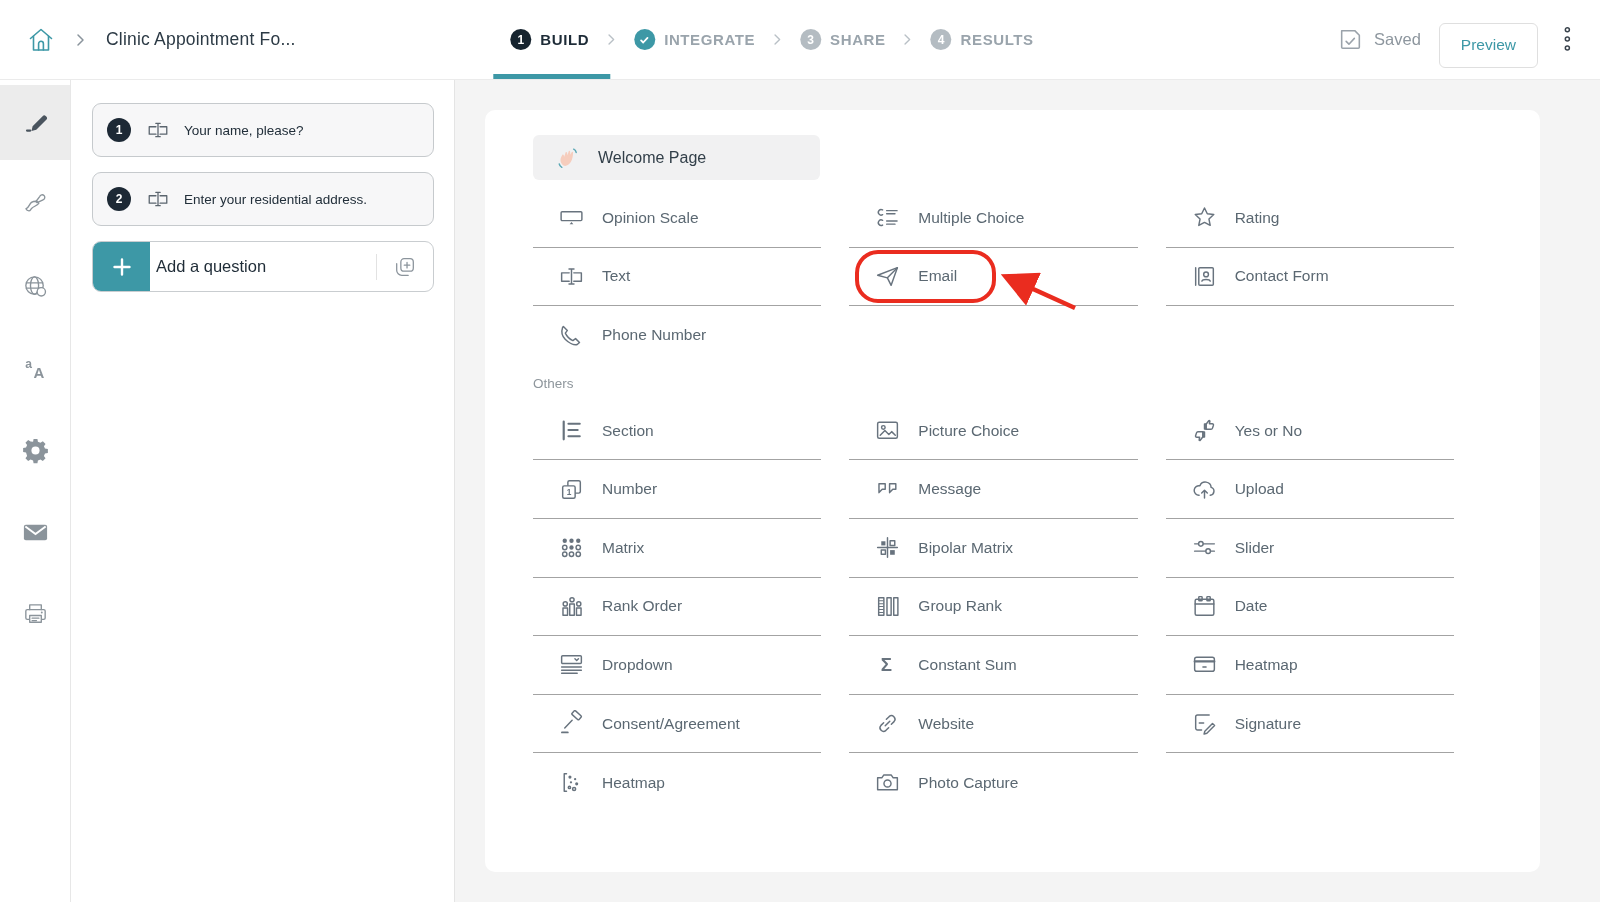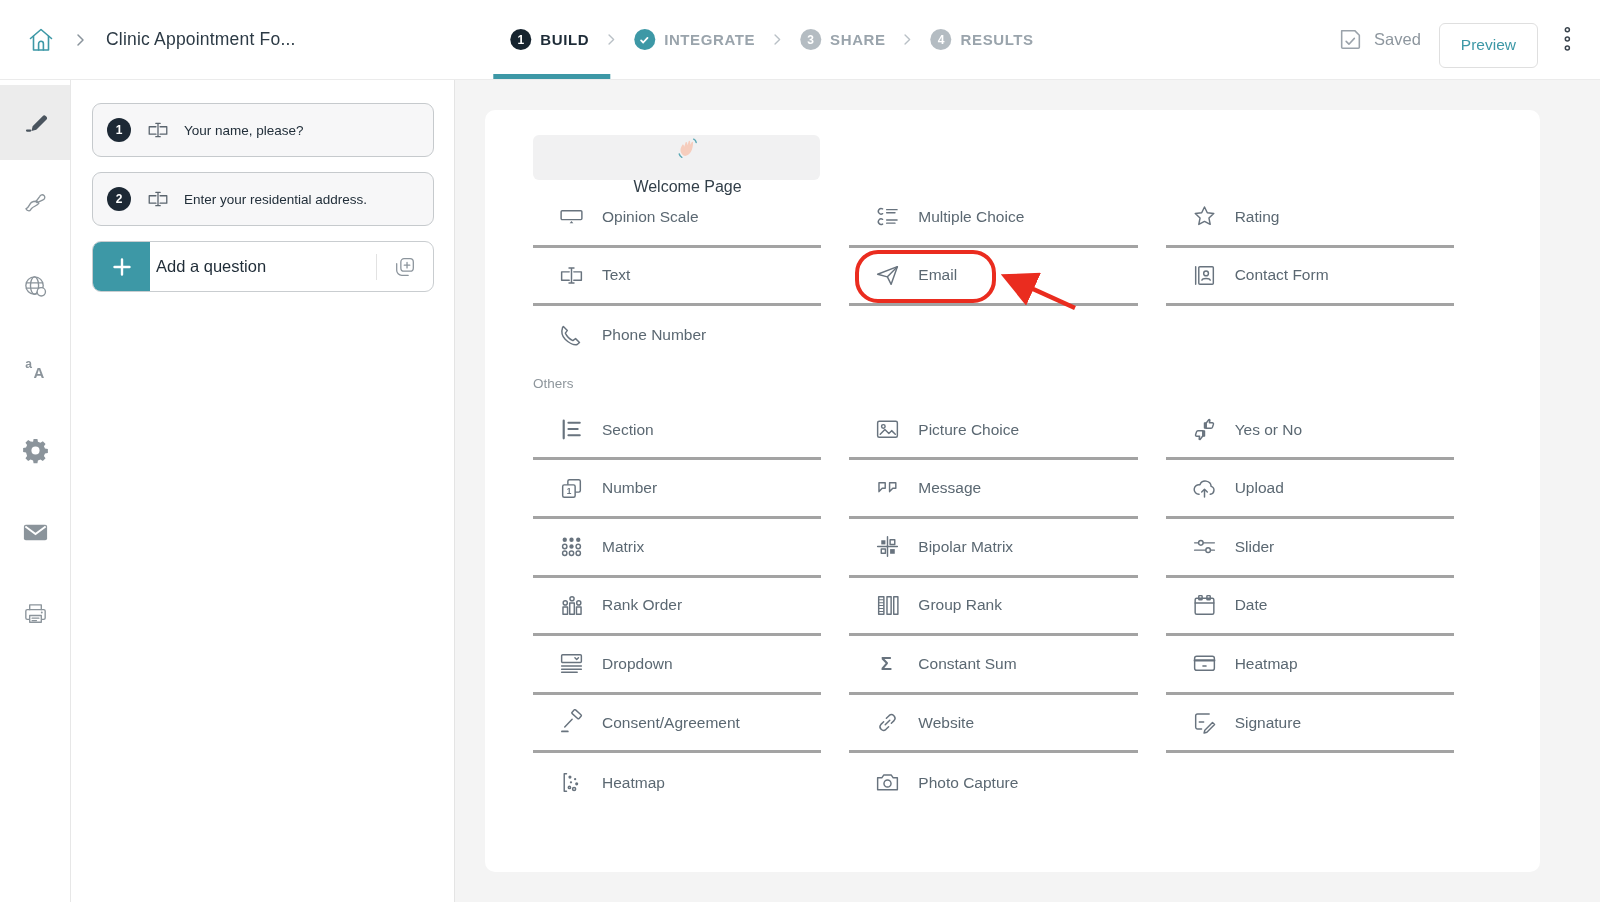--- a/index.html
+++ b/index.html
@@ -51,27 +51,27 @@
   .add-plus { width:57px; height:100%; background:#3d98a6; display:flex; align-items:center; justify-content:center; flex:none; }
   .add-plus .icn { width:22px; height:22px; }
   .add-label { font-size:16.5px; color:#1f2c37; margin-left:6px; }
   .add-divider { width:1px; height:26px; background:#e2e2e2; margin-left:auto; }
   .add-copy { width:56px; display:flex; align-items:center; justify-content:center; color:#8b949c; }
   .add-copy .icn { width:24px; height:24px; }
 
   .canvas { flex:1; padding:30px 0 0 30px; min-width:0; }
   .board { width:1055px; height:762px; background:#fff; border-radius:10px; padding:25px 86px 0 48px; }
 
-  .welcome { width:287px; height:45px; background:#f1f1f2; border-radius:6px; display:flex; align-items:center; padding-left:22px; gap:17px; margin-bottom:9px; cursor:pointer;flex-direction:column; }
+  .welcome { width:287px; height:45px; background:#f1f1f2; border-radius:6px; display:flex; align-items:center; padding-left:22px; gap:17px; margin-bottom:9px; cursor:pointer; }
   .welcome .icn { width:26px; height:26px; }
   .welcome-label { font-size:16px; color:#323f49; }
 
   .sec-title { font-size:13.5px; color:#8e969c; margin:11px 0 11px; }
   .grid { display:grid; grid-template-columns:1fr 1fr 1fr; column-gap:28px; }
-  .gitem { height:58.6px; display:flex; align-items:center; gap:17px; padding-left:25px; border-bottom:3px solid #a3a3a3; position:relative; cursor:pointer; }
+  .gitem { height:58.6px; display:flex; align-items:center; gap:17px; padding-left:25px; border-bottom:1px solid #a3a3a3; position:relative; cursor:pointer; }
   .gitem .icn { width:27px; height:27px; color:#68737e; }
   .gitem.no-divider { border-bottom:none; }
   .glabel { font-size:15.5px; color:#5b6872; white-space:nowrap; }
 
   .hl-ring { position:absolute; left:6px; top:2px; width:141px; height:53px; border:4px solid #ea2c1f; border-radius:23px; pointer-events:none; }
   .hl-arrow { position:absolute; left:150px; top:19px; width:90px; height:48px; pointer-events:none; }
 </style>
 </head>
 <body>
 

